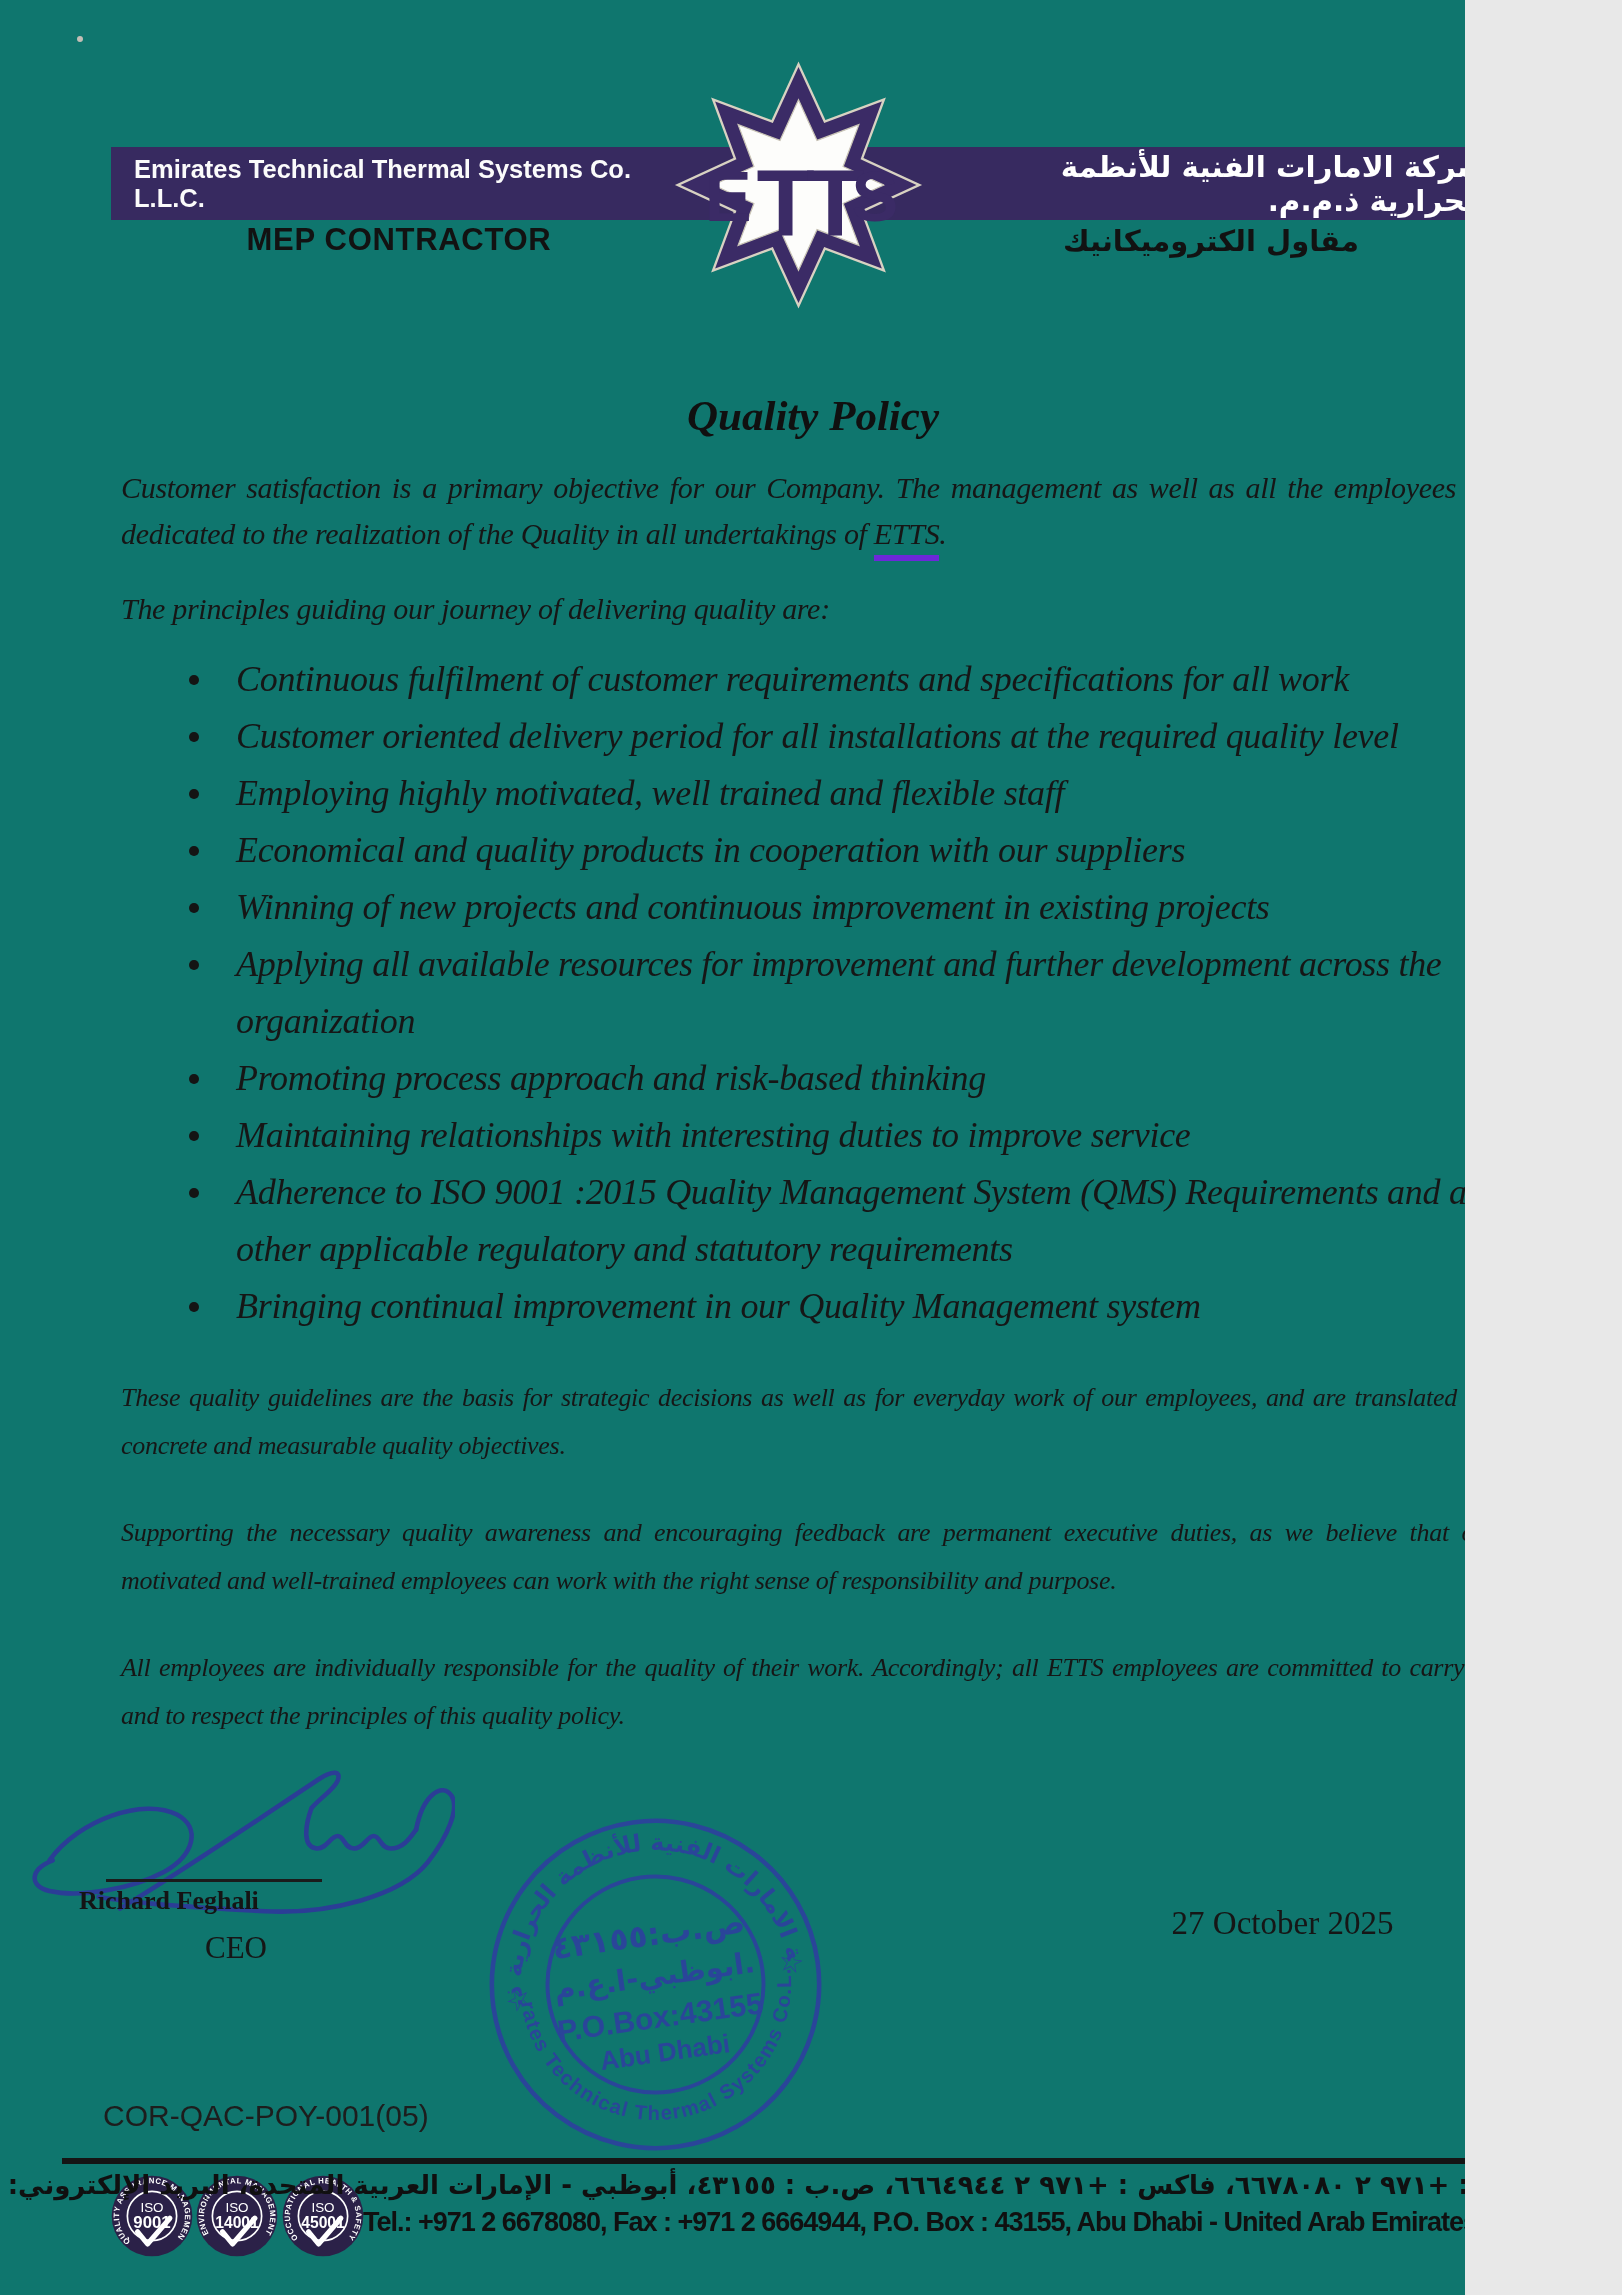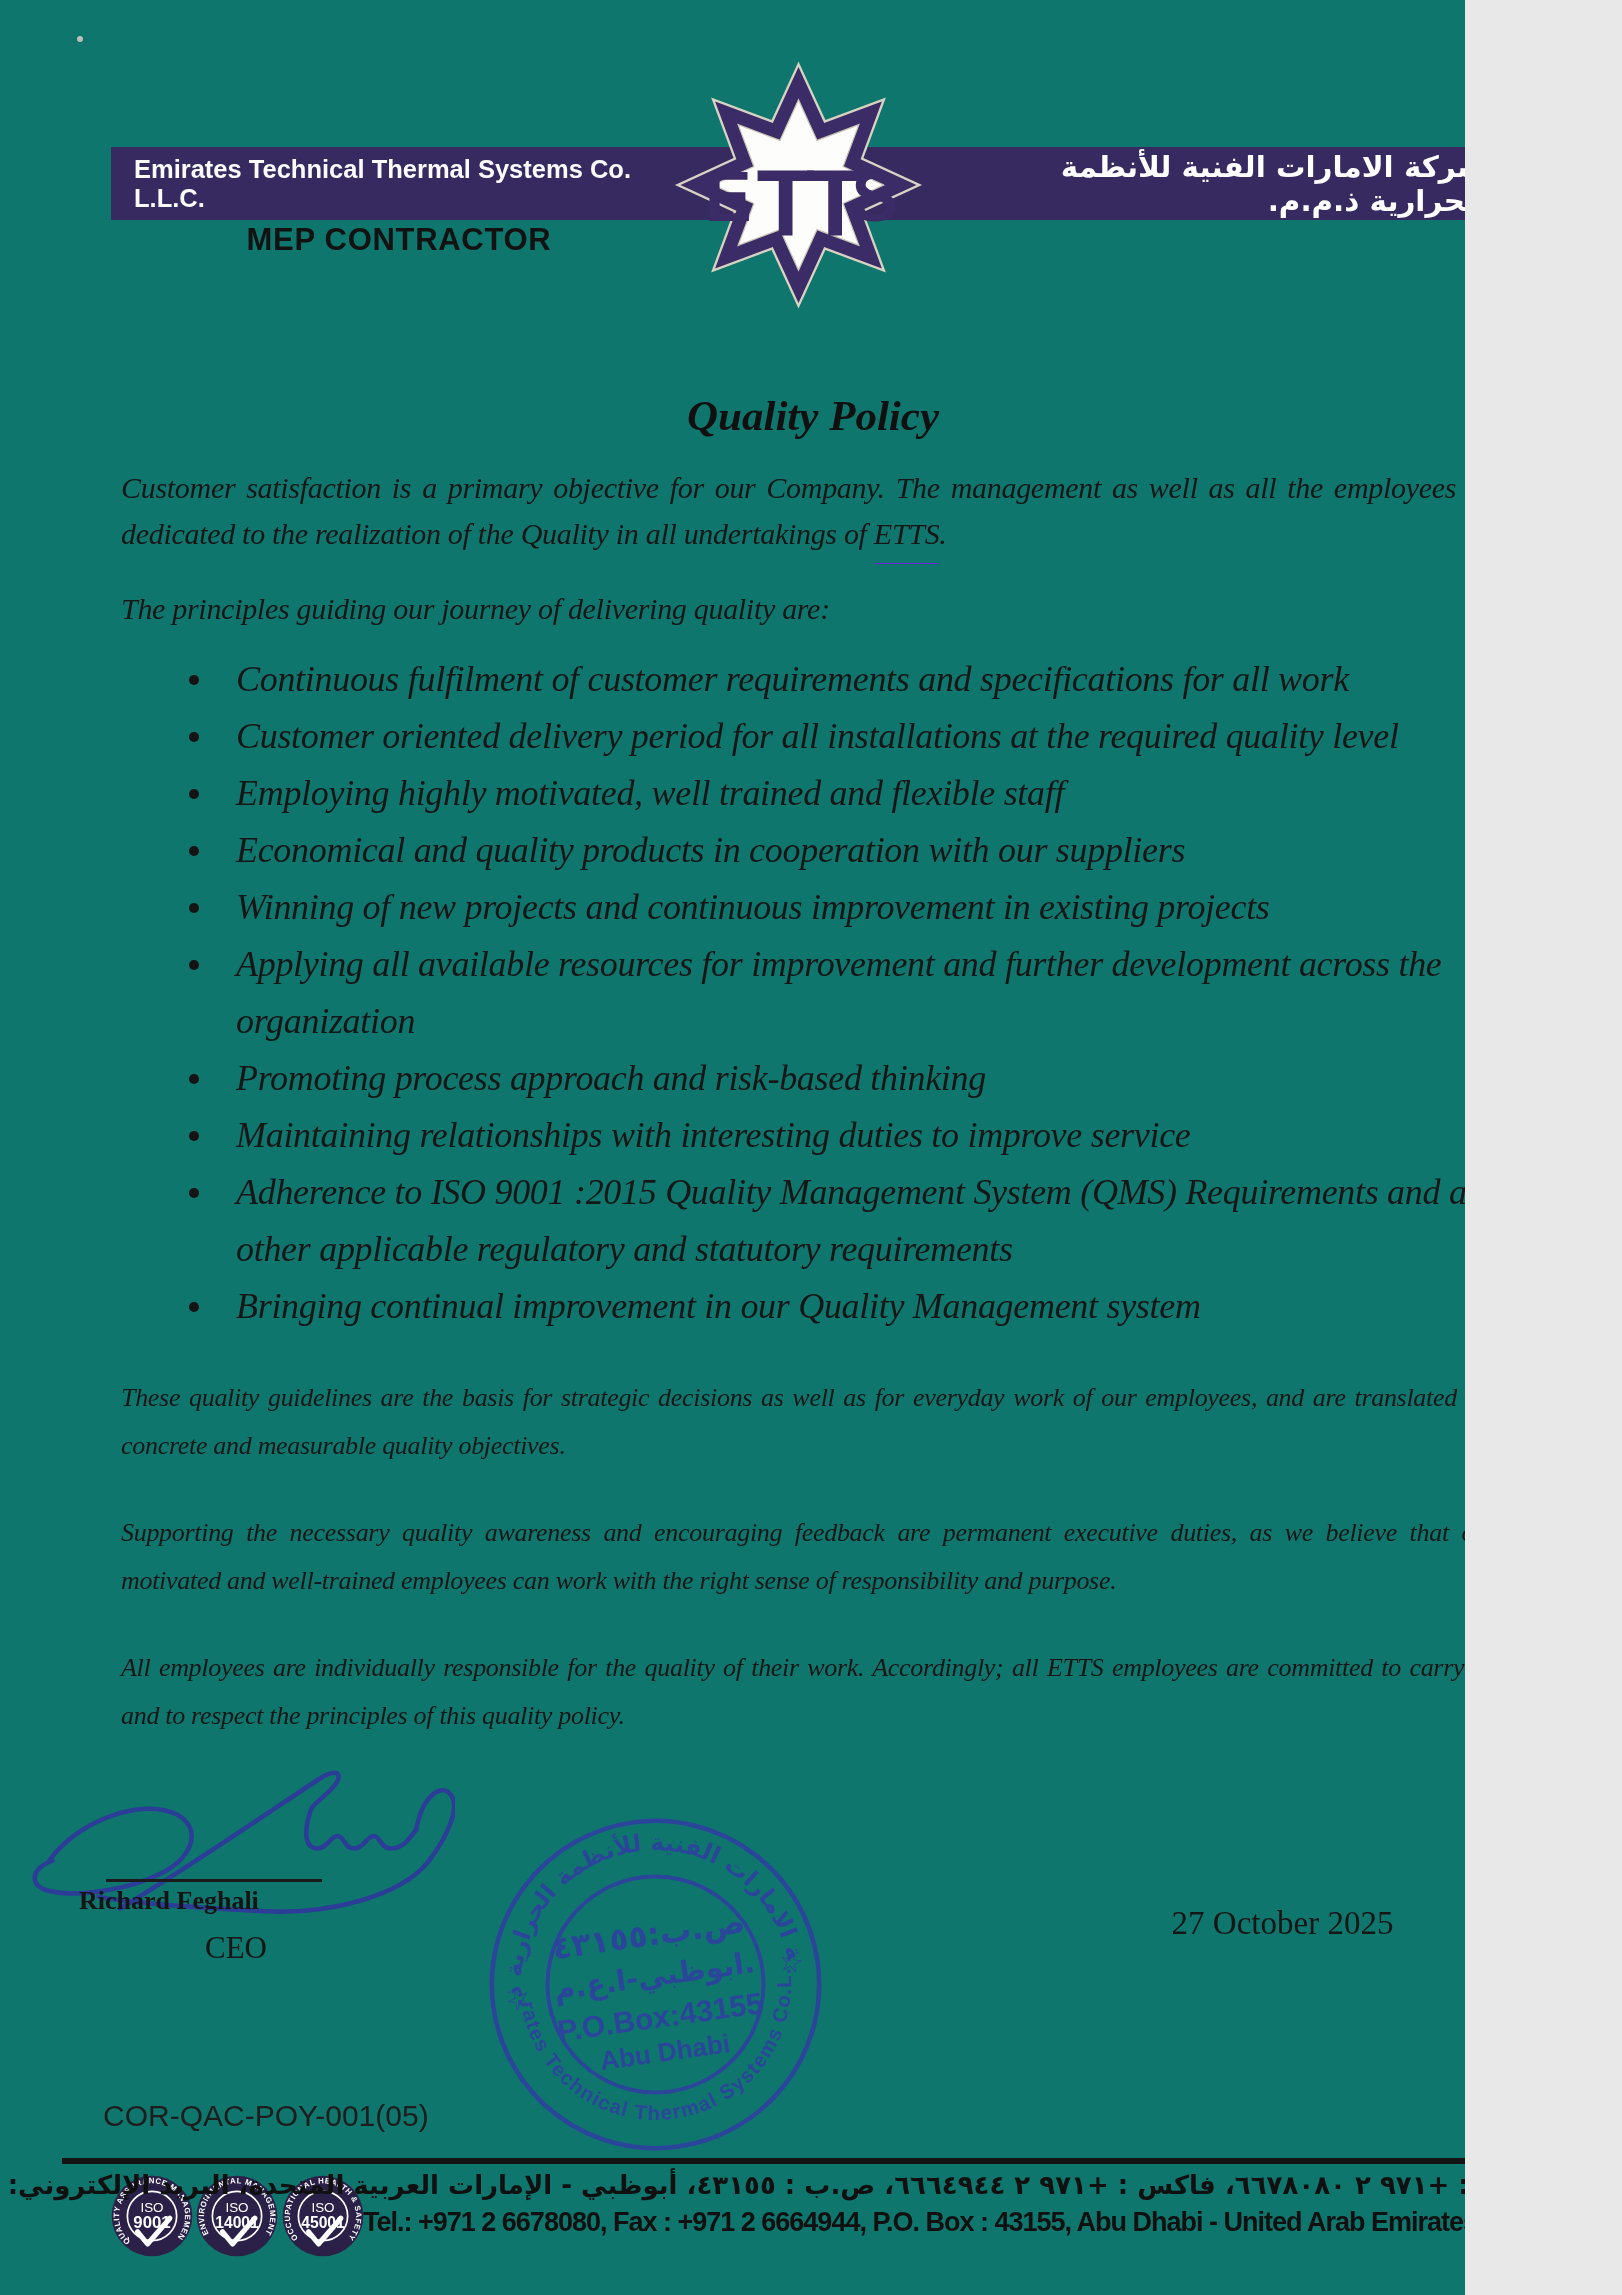--- a/index.html
+++ b/index.html
@@ -21,21 +21,21 @@
   .tagline-ar{position:absolute;left:982px;top:224px;width:458px;text-align:center;
               font-family:"DejaVu Sans",sans-serif;font-weight:bold;font-size:29px;color:#121212;}
   .logo-svg{position:absolute;left:673px;top:55px;}
   .corner-dot{position:absolute;left:77px;top:36px;width:5.9px;height:5.9px;border-radius:50%;
               background:#c3beb6;}
 
   
   .content{position:absolute;left:121px;top:391px;width:1384px;font-style:italic;}
   h1.title{margin:0 0 25px 0;text-align:center;font-size:43px;font-weight:bold;color:#101010;}
   p.lead{margin:0;font-size:30px;line-height:46px;text-align:justify;letter-spacing:-0.3px;}
-  .uline{border-bottom:1px solid #6d28d9;padding-bottom:13px;}
+  .uline{border-bottom:6px solid #6d28d9;padding-bottom:5px;}
   p.intro{margin:35px 0 0 0;font-size:30px;letter-spacing:-0.3px;}
   ul.principles{margin:25px 0 0 0;padding:0 0 0 115px;list-style:none;}
   ul.principles li{position:relative;font-size:36px;line-height:57px;letter-spacing:-0.3px;}
   ul.principles li::before{content:"";position:absolute;left:-47px;top:24px;width:9.8px;height:9.8px;
                            border-radius:50%;background:#141414;}
   p.close{margin:39px 0 0 0;font-size:26px;line-height:48px;text-align:justify;letter-spacing:-0.3px;}
 
   
   .sig-svg{position:absolute;left:23px;top:1757px;}
   .sig-line{position:absolute;left:106px;top:1879px;width:216px;height:3.3px;background:#1b1b1b;}
@@ -62,20 +62,21 @@
 <body>
 
 <div class="page">
 
   <div class="corner-dot"></div>
 
   <div class="banner"></div>
   <div class="banner-en">Emirates Technical Thermal Systems Co. L.L.C.</div>
   <div class="banner-ar" dir="rtl">شركة الامارات الفنية للأنظمة الحرارية ذ.م.م.</div>
   <div class="tagline-en">MEP CONTRACTOR</div>
+  <div class="tagline-ar" dir="rtl">مقاول الكتروميكانيك</div>
 
   <svg class="logo-svg" width="251" height="260" viewBox="-200 -205 400 410">
     <polygon fill="#d8d2c2" points="0,-197 42.9,-103.5 139.3,-139.3 103.5,-42.9 197,0 103.5,42.9 139.3,139.3 42.9,103.5 0,197 -42.9,103.5 -139.3,139.3 -103.5,42.9 -197,0 -103.5,-42.9 -139.3,-139.3 -42.9,-103.5"></polygon>
     <polygon fill="#3b2b66" points="0,-188 40.9,-98.9 132.9,-132.9 98.9,-40.9 188,0 98.9,40.9 132.9,132.9 40.9,98.9 0,188 -40.9,98.9 -132.9,132.9 -98.9,40.9 -188,0 -98.9,-40.9 -132.9,-132.9 -40.9,-98.9"></polygon>
     <polygon fill="#fdfdfb" stroke="#c9c4b6" stroke-width="2" points="0,-136 29.5,-71.1 96.2,-96.2 71.1,-29.5 136,0 71.1,29.5 96.2,96.2 29.5,71.1 0,136 -29.5,71.1 -96.2,96.2 -71.1,29.5 -136,0 -71.1,-29.5 -96.2,-96.2 -29.5,-71.1"></polygon>
     <g font-family="Liberation Sans,sans-serif" font-weight="bold" fill="#3b2b66" text-anchor="middle">
       <text x="-112" y="58" font-size="112">E</text>
       <text x="12" y="82" font-size="152" letter-spacing="-14">TT</text>
       <text x="122" y="58" font-size="112">S</text>
     </g>

